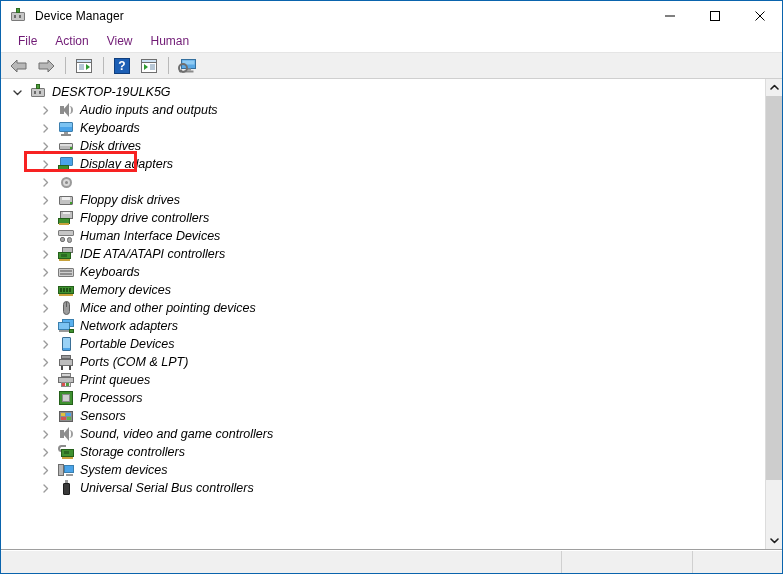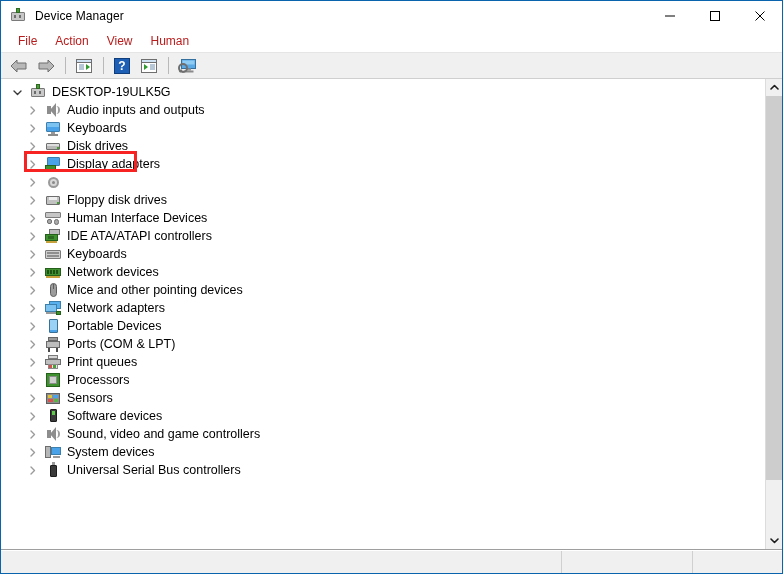--- a/index.html
+++ b/index.html
@@ -85,21 +85,21 @@
     flex: 0 0 22px;
     background: #ffffff;
     display: flex;
     align-items: center;
     padding-left: 8px;
     border-bottom: 1px solid #e5e5e5;
     box-sizing: border-box;
   }
   .menuitem {
     font-size: 12px;
-    color: #b91c1c;
+    color: #701a75;
     padding: 2px 9px;
     line-height: 15px;
   }
 
   
   #toolbar {
     height: 26px;
     flex: 0 0 26px;
     background: #f0f0f0;
     border-bottom: 1px solid #cfcfcf;
@@ -140,32 +140,33 @@
     align-items: center;
     position: relative;
     white-space: nowrap;
   }
   .row .chev {
     width: 16px; height: 16px;
     display: flex; align-items: center; justify-content: center;
     flex: 0 0 16px;
   }
   .row.root { padding-left: 8px; }
-  .row.child { padding-left: 23px; }
+  .row.child { padding-left: 36px; }
   .row .ico {
     width: 16px; height: 16px;
     margin-left: 5px;
     flex: 0 0 16px;
     position: relative;
   }
   .row .lbl {
     margin-left: 6px;
     font-size: 12.5px;
     color: #000000;
     line-height: 16px;
+    font-style: italic;
   }
 
   
   #highlight {
     position: absolute;
     left: 23px; top: 72px;
     width: 113px; height: 21px;
     border: 3px solid #f72222;
     box-sizing: border-box;
     pointer-events: none;
@@ -560,20 +561,36 @@
         <span class="ico">
             <span class="ic ic-floppy">
               <i class="box"></i>
               <i class="slot"></i>
               <i class="led"></i>
             </span>
           </span>
         <span class="lbl">Floppy disk drives</span>
       </div>
 
+      <div class="row child">
+        <span class="chev">
+            <svg width="9" height="9" viewBox="0 0 9 9">
+              <polyline points="3,1 6.5,4.5 3,8" fill="none" stroke="#9b9b9b" stroke-width="1.4" stroke-linecap="round" stroke-linejoin="round"></polyline>
+            </svg>
+          </span>
+        <span class="ico">
+            <span class="ic ic-flopctl">
+              <i class="box"></i>
+              <i class="slot"></i>
+              <i class="card"></i>
+              <i class="pins"></i>
+            </span>
+          </span>
+        <span class="lbl">Floppy drive controllers</span>
+      </div>
 
       <div class="row child">
         <span class="chev">
             <svg width="9" height="9" viewBox="0 0 9 9">
               <polyline points="3,1 6.5,4.5 3,8" fill="none" stroke="#9b9b9b" stroke-width="1.4" stroke-linecap="round" stroke-linejoin="round"></polyline>
             </svg>
           </span>
         <span class="ico">
             <span class="ic ic-hid">
               <i class="kb"></i>
@@ -626,21 +643,21 @@
         <span class="ico">
             <span class="ic ic-memory">
               <i class="stick"></i>
               <i class="c1"></i>
               <i class="c2"></i>
               <i class="c3"></i>
               <i class="c4"></i>
               <i class="pins"></i>
             </span>
           </span>
-        <span class="lbl">Network devices</span>
+        <span class="lbl">Memory devices</span>
       </div>
 
       <div class="row child">
         <span class="chev">
             <svg width="9" height="9" viewBox="0 0 9 9">
               <polyline points="3,1 6.5,4.5 3,8" fill="none" stroke="#9b9b9b" stroke-width="1.4" stroke-linecap="round" stroke-linejoin="round"></polyline>
             </svg>
           </span>
         <span class="ico">
             <span class="ic ic-mouse">
@@ -745,51 +762,53 @@
               <i class="pkg"></i>
               <i class="a"></i>
               <i class="b"></i>
               <i class="c"></i>
               <i class="d"></i>
             </span>
           </span>
         <span class="lbl">Sensors</span>
       </div>
 
-      <div class="row child">
-        <span class="chev">
-            <svg width="9" height="9" viewBox="0 0 9 9">
-              <polyline points="3,1 6.5,4.5 3,8" fill="none" stroke="#9b9b9b" stroke-width="1.4" stroke-linecap="round" stroke-linejoin="round"></polyline>
-            </svg>
-          </span>
-        <span class="ico">
-            <span class="ic ic-sw">
-              <i class="body"></i>
-              <i class="led"></i>
-            </span>
-          </span>
-        <span class="lbl">Software devices</span>
-      </div>
 
       <div class="row child">
         <span class="chev">
             <svg width="9" height="9" viewBox="0 0 9 9">
               <polyline points="3,1 6.5,4.5 3,8" fill="none" stroke="#9b9b9b" stroke-width="1.4" stroke-linecap="round" stroke-linejoin="round"></polyline>
             </svg>
           </span>
         <span class="ico">
             <span class="ic ic-speaker">
               <i class="cone"></i>
               <i class="flare"></i>
               <i class="wv"></i>
             </span>
           </span>
         <span class="lbl">Sound, video and game controllers</span>
       </div>
 
+      <div class="row child">
+        <span class="chev">
+            <svg width="9" height="9" viewBox="0 0 9 9">
+              <polyline points="3,1 6.5,4.5 3,8" fill="none" stroke="#9b9b9b" stroke-width="1.4" stroke-linecap="round" stroke-linejoin="round"></polyline>
+            </svg>
+          </span>
+        <span class="ico">
+            <span class="ic ic-stor">
+              <i class="cable"></i>
+              <i class="card"></i>
+              <i class="chip"></i>
+              <i class="pins"></i>
+            </span>
+          </span>
+        <span class="lbl">Storage controllers</span>
+      </div>
 
       <div class="row child">
         <span class="chev">
             <svg width="9" height="9" viewBox="0 0 9 9">
               <polyline points="3,1 6.5,4.5 3,8" fill="none" stroke="#9b9b9b" stroke-width="1.4" stroke-linecap="round" stroke-linejoin="round"></polyline>
             </svg>
           </span>
         <span class="ico">
             <span class="ic ic-sys">
               <i class="case"></i>

